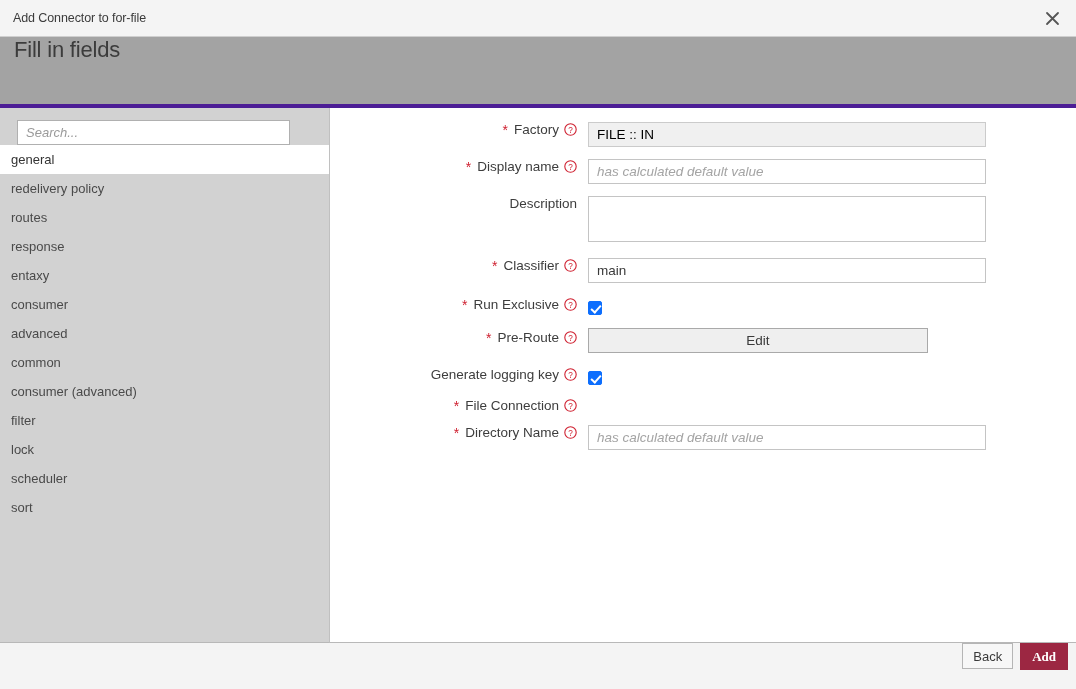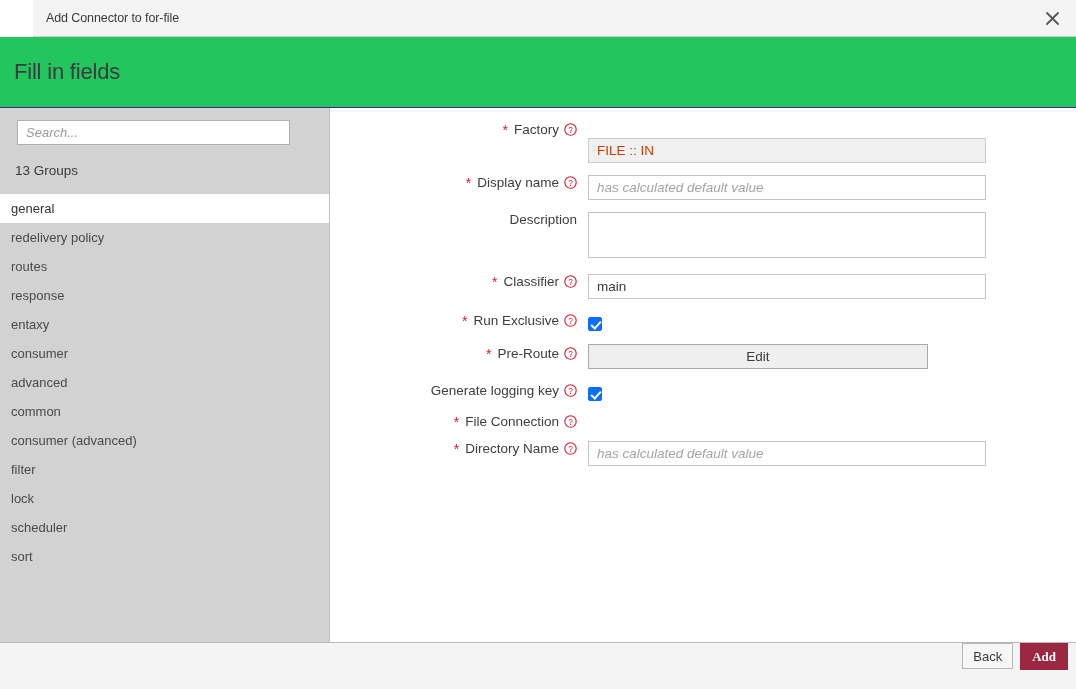--- a/index.html
+++ b/index.html
@@ -21,21 +21,20 @@
   }
 
   
   .titlebar {
     height: 37px; min-height: 37px;
     background: #f4f4f4;
     border-bottom: 1px solid #cfcfcf;
     display: flex; align-items: center;
     padding: 0 10px 0 13px;
     position: relative;
-    margin-left: 33px;
   }
   .titlebar-text {
     font-size: 12.5px;
     color: #3b3b3b;
     letter-spacing: -0.1px;
   }
   .close-btn {
     position: absolute;
     right: 9px; top: 50%;
     transform: translateY(-50%);
@@ -44,23 +43,23 @@
     cursor: pointer;
     color: #555555;
     background: transparent;
     border: none;
   }
   .close-btn svg { display: block; }
 
   
   .subheader {
     height: 71px; min-height: 71px;
-    background: #22c55e;
-    border-bottom: 1px solid #4c1d95;
-    display: flex; align-items: center;
+    background: #a3a3a3;
+    border-bottom: 4px solid #4c1d95;
+    display: flex; 
     padding: 0 14px;
   }
   .subheader-title {
     font-size: 22px;
     color: #3c3c3c;
     font-weight: 400;
     letter-spacing: -0.2px;
   }
 
   
@@ -168,23 +167,22 @@
     color: #3a3a3a;
     outline: none;
     border-radius: 0;
   }
   .txt::placeholder {
     color: #a4a4a4;
     font-style: italic;
   }
   .txt.disabled {
     background: #f0f0f0;
-    color: #c2410c;
+    color: #000000;
     border-color: #cbcbcb;
-    margin-top: 16px;
   }
   .area {
     width: 398px; height: 46px;
     border: 1px solid #c4c4c4;
     background: #ffffff;
     padding: 5px 8px;
     font-size: 13.5px;
     font-family: "Liberation Sans", sans-serif;
     color: #3a3a3a;
     outline: none;
@@ -292,21 +290,20 @@
     <span class="subheader-title">Fill in fields</span>
   </div>
 
   <div class="body">
 
     <div class="sidebar">
       <div class="sidebar-top">
         <div class="search-wrap">
           <input class="search-input" type="text" placeholder="Search..." style="">
         </div>
-        <div class="groups-count">13 Groups</div>
       </div>
       <div class="group-list" id="group-list">
           <div class="group-item active">
             <span>general</span>
           </div>
           <div class="group-item">
             <span>redelivery policy</span>
           </div>
           <div class="group-item">
             <span>routes</span>

